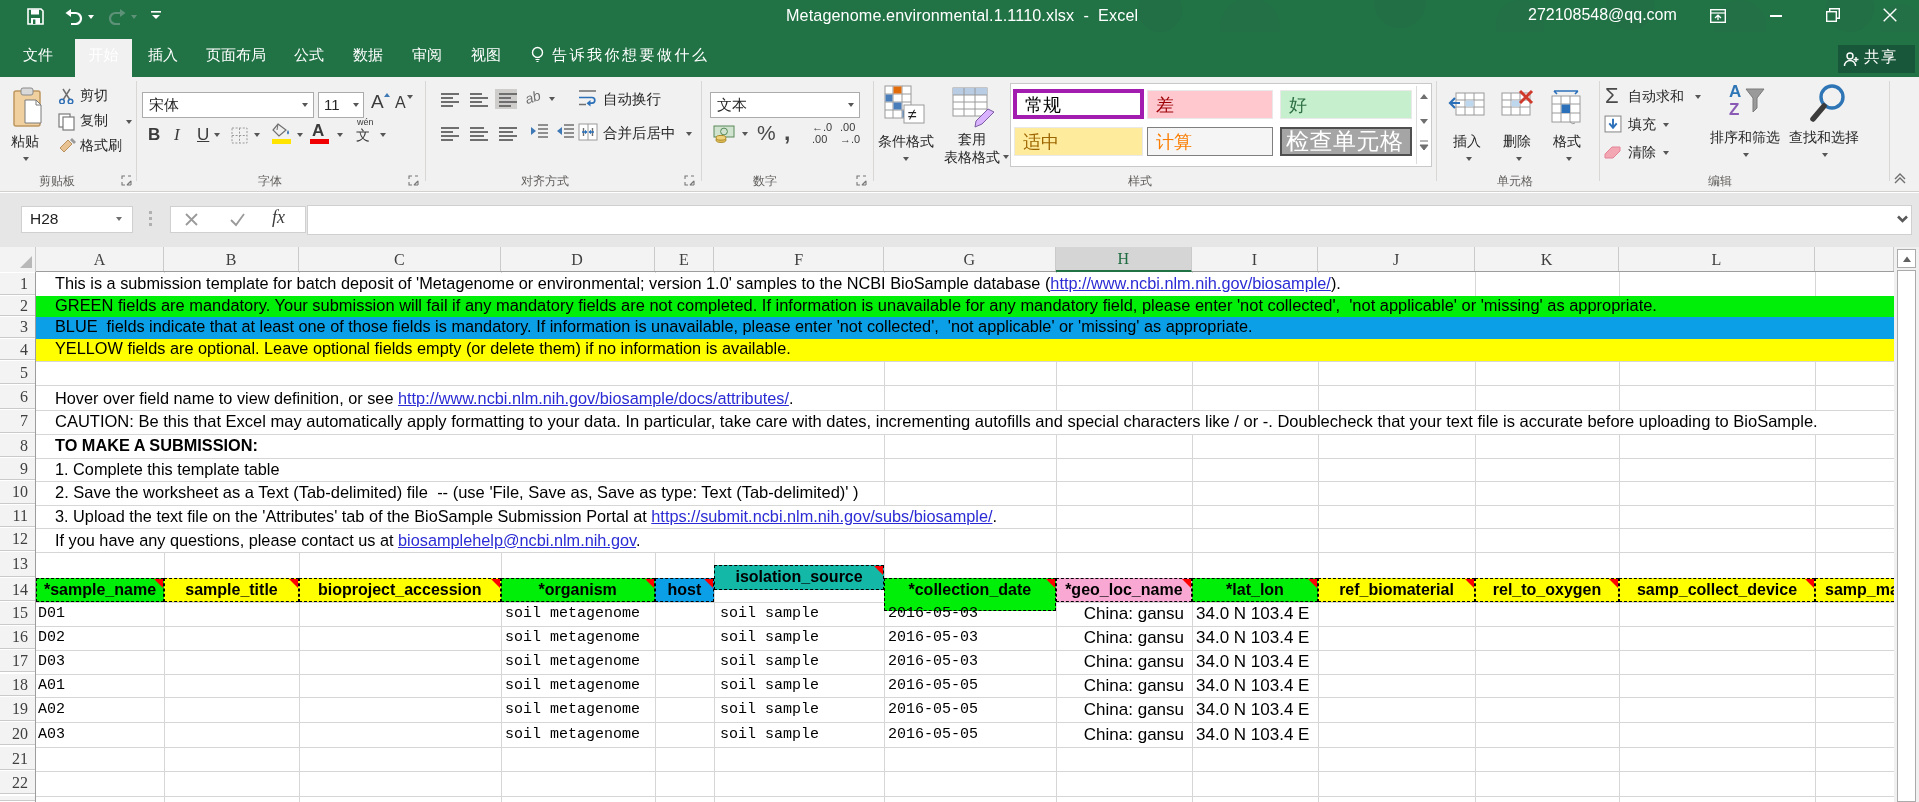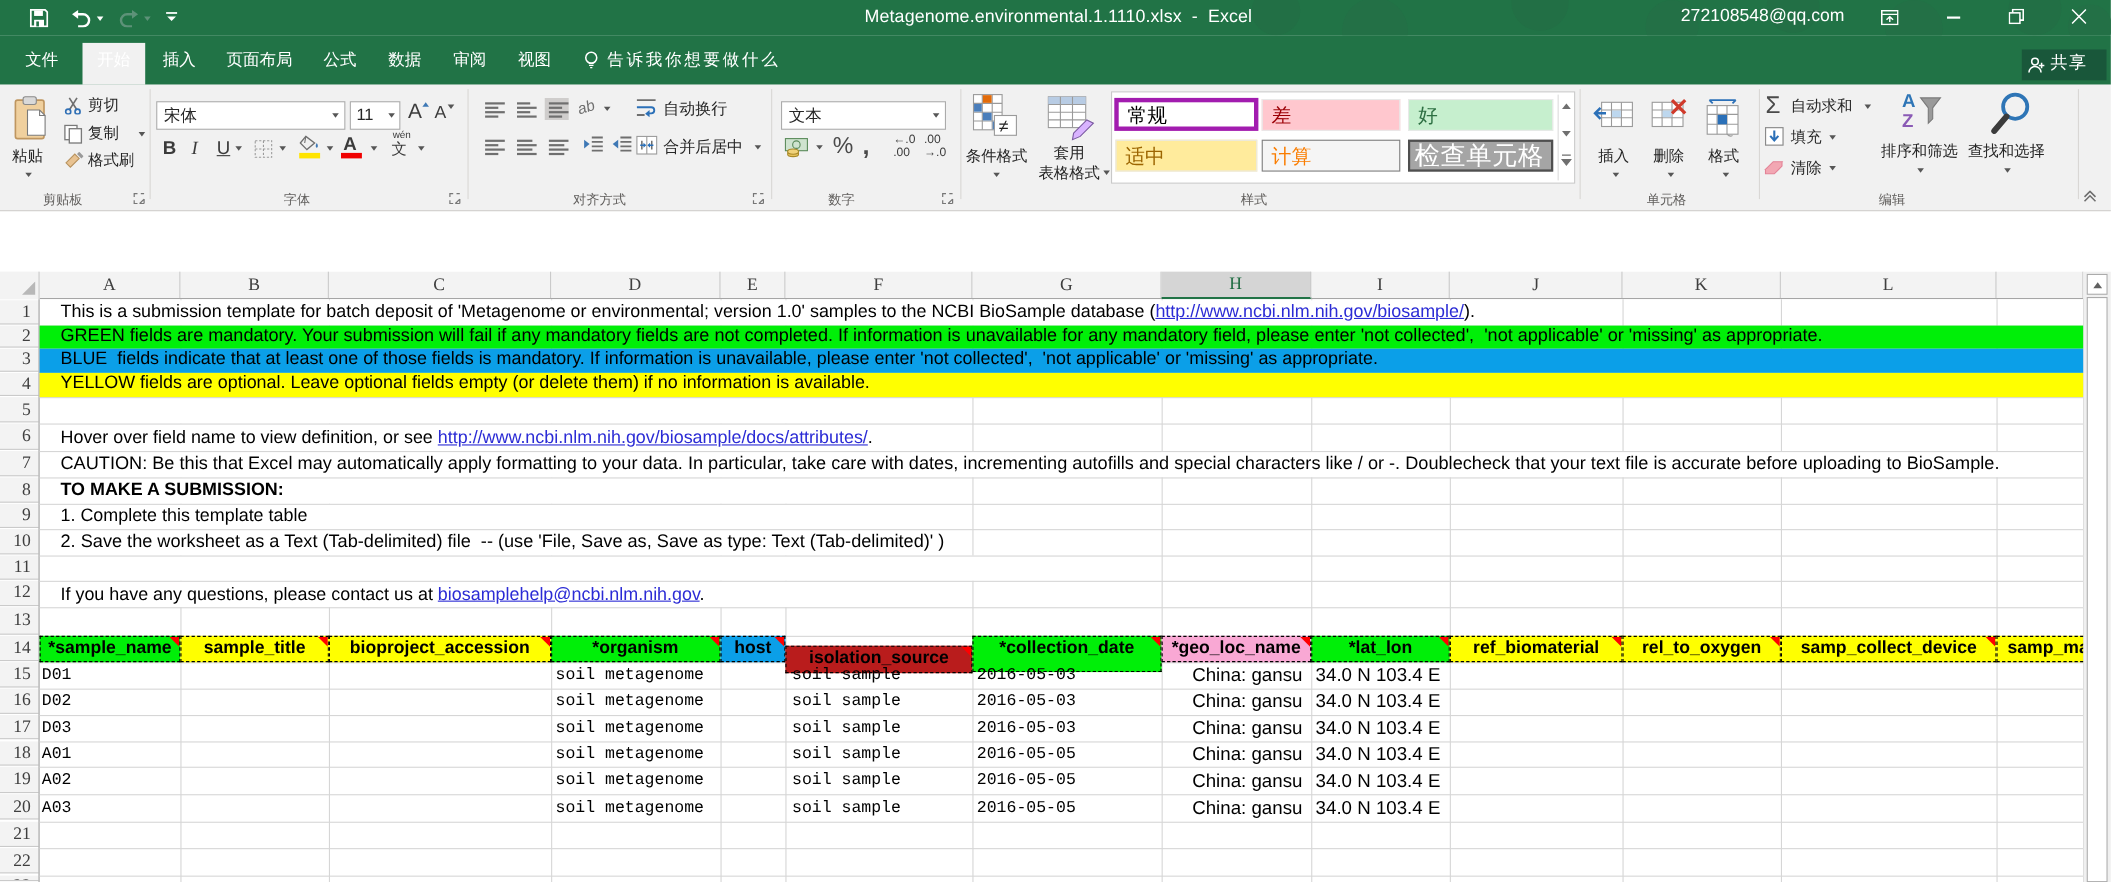--- a/index.html
+++ b/index.html
@@ -352,20 +352,40 @@
 <div class="btntext" style="left:1710px;top:52px;font-size:14px">排序和筛选</div>
 <div class="caret" style="left:1743px;top:76px"></div>
 <svg class="abs" style="left:1808px;top:6px" width="40" height="42" viewBox="0 0 40 42">
         <circle cx="24" cy="14" r="11" fill="none" stroke="#2e75b6" stroke-width="3.4"></circle>
         <path d="M16 23 L5 36" stroke="#3b3b3b" stroke-width="5.5" stroke-linecap="round"></path>
       </svg>
 <div class="btntext" style="left:1789px;top:52px;font-size:14px">查找和选择</div>
 <div class="caret" style="left:1822px;top:76px"></div>
 <svg class="abs" style="left:1893px;top:96px" width="14" height="12" viewBox="0 0 14 12">
         <path d="M2 7 l5 -5 5 5 M2 11 l5 -5 5 5" stroke="#6f6f6f" stroke-width="1.4" fill="none" transform="translate(0,-1)"></path>
+      </svg>
+</div>
+<div class="abs" id="fbar">
+<div class="whitebox" style="left:21px;top:13px;width:112px;height:27px;border-color:#d0d0d0"></div>
+<div class="abs" style="left:30px;top:17px;font-size:15.5px;color:#222">H28</div>
+<div class="caret" style="left:116px;top:24px;border-top-color:#6f6f6f"></div>
+<div class="abs" style="left:149px;top:18px;width:3px;height:3px;background:#b0b0b0"></div>
+<div class="abs" style="left:149px;top:24px;width:3px;height:3px;background:#b0b0b0"></div>
+<div class="abs" style="left:149px;top:30px;width:3px;height:3px;background:#b0b0b0"></div>
+<div class="whitebox" style="left:170px;top:13px;width:136px;height:27px;border-color:#d0d0d0"></div>
+<svg class="abs" style="left:184px;top:19px" width="15" height="15" viewBox="0 0 15 15">
+        <path d="M2 2 L13 13 M13 2 L2 13" stroke="#9a9a9a" stroke-width="1.8"></path>
+      </svg>
+<svg class="abs" style="left:229px;top:19px" width="17" height="15" viewBox="0 0 17 15">
+        <path d="M2 8 l5 5 L15 2" stroke="#9a9a9a" stroke-width="1.8" fill="none"></path>
+      </svg>
+<div class="abs" style="left:272px;top:14px;font-size:18px;font-style:italic;font-family:'Liberation Serif',serif;color:#3b3b3b"><i>f</i>x</div>
+<div class="whitebox" style="left:307px;top:11.5px;width:1605px;height:30px;border-color:#d0d0d0"></div>
+<svg class="abs" style="left:1897px;top:22px" width="11" height="8" viewBox="0 0 11 8">
+        <path d="M1 1.5 L5.5 6 L10 1.5" stroke="#595959" stroke-width="2.6" fill="none"></path>
       </svg>
 </div>
 <div class="abs" id="colhead">
 <div class="colhd" style="left:36px;width:128px;">A</div>
 <div class="colhd" style="left:164px;width:135px;">B</div>
 <div class="colhd" style="left:299px;width:201.60000000000002px;">C</div>
 <div class="colhd" style="left:500.6px;width:154.10000000000002px;">D</div>
 <div class="colhd" style="left:654.7px;width:59.5px;">E</div>
 <div class="colhd" style="left:714.2px;width:169.79999999999995px;">F</div>
 <div class="colhd" style="left:884px;width:171.70000000000005px;">G</div>
@@ -454,27 +474,28 @@
 <div class="abs" style="left:36px;top:66.60000000000002px;width:1858px;height:22.0px;background:#ffff00"></div>
 <div class="ctext" style="left:55px;top:2.0px;">This is a submission template for batch deposit of 'Metagenome or environmental; version 1.0' samples to the NCBI BioSample database (<a class="lk">http://www.ncbi.nlm.nih.gov/biosample/</a>).</div>
 <div class="ctext" style="left:55px;top:23.80000000000001px;font-size:16.45px;">GREEN fields are mandatory. Your submission will fail if any mandatory fields are not completed. If information is unavailable for any mandatory field, please enter 'not collected',&nbsp; 'not applicable' or 'missing' as appropriate.</div>
 <div class="ctext" style="left:55px;top:45.10000000000002px;">BLUE&nbsp; fields indicate that at least one of those fields is mandatory. If information is unavailable, please enter 'not collected',&nbsp; 'not applicable' or 'missing' as appropriate.</div>
 <div class="ctext" style="left:55px;top:67.10000000000002px;">YELLOW fields are optional. Leave optional fields empty (or delete them) if no information is available.</div>
 <div class="ctext" style="left:55px;top:116.5px;">Hover over field name to view definition, or see <a class="lk">http://www.ncbi.nlm.nih.gov/biosample/docs/attributes/</a>.</div>
 <div class="ctext" style="left:55px;top:140.10000000000002px;font-size:16.5px;">CAUTION: Be this that Excel may automatically apply formatting to your data. In particular, take care with dates, incrementing autofills and special characters like / or -. Doublecheck that your text file is accurate before uploading to BioSample.</div>
 <div class="ctext" style="left:55px;top:164.3px;"><b>TO MAKE A SUBMISSION:</b></div>
 <div class="ctext" style="left:55px;top:187.60000000000002px;">1. Complete this template table</div>
 <div class="ctext" style="left:55px;top:211.3px;font-size:16.5px;">2. Save the worksheet as a Text (Tab-delimited) file&nbsp; -- (use 'File, Save as, Save as type: Text (Tab-delimited)' )</div>
+<div class="ctext" style="left:55px;top:234.89999999999998px;">3. Upload the text file on the 'Attributes' tab of the BioSample Submission Portal at <a class="lk">https://submit.ncbi.nlm.nih.gov/subs/biosample/</a>.</div>
 <div class="ctext" style="left:55px;top:258.5px;">If you have any questions, please contact us at <a class="lk">biosamplehelp@ncbi.nlm.nih.gov</a>.</div>
 <div class="hcell" style="left:36px;top:305.5px;width:128px;height:24.5px;background:#00ef08">*sample_name<div class="tri"></div></div>
 <div class="hcell" style="left:164px;top:305.5px;width:135px;height:24.5px;background:#ffff00">sample_title<div class="tri"></div></div>
 <div class="hcell" style="left:299px;top:305.5px;width:201.60000000000002px;height:24.5px;background:#ffff00">bioproject_accession<div class="tri"></div></div>
 <div class="hcell" style="left:500.6px;top:305.5px;width:154.10000000000002px;height:24.5px;background:#00ef08">*organism<div class="tri"></div></div>
 <div class="hcell" style="left:654.7px;top:305.5px;width:59.5px;height:24.5px;background:#0b9fe8">host<div class="tri"></div></div>
-<div class="hcell" style="left:714.2px;top:315px;width:169.79999999999995px;height:24.5px;background:#b91c1c">isolation_source<div class="tri"></div></div>
+<div class="hcell" style="left:714.2px;top:293px;width:169.79999999999995px;height:24.5px;background:#14b8a6">isolation_source<div class="tri"></div></div>
 <div class="hcell" style="left:884px;top:305.5px;width:171.70000000000005px;height:33px;background:#00ef08">*collection_date<div class="tri"></div></div>
 <div class="hcell" style="left:1055.7px;top:305.5px;width:136.29999999999995px;height:24.5px;background:#f9a8d4">*geo_loc_name<div class="tri"></div></div>
 <div class="hcell" style="left:1192px;top:305.5px;width:126px;height:24.5px;background:#00ef08">*lat_lon<div class="tri"></div></div>
 <div class="hcell" style="left:1318px;top:305.5px;width:157px;height:24.5px;background:#ffff00">ref_biomaterial<div class="tri"></div></div>
 <div class="hcell" style="left:1475px;top:305.5px;width:144px;height:24.5px;background:#ffff00">rel_to_oxygen<div class="tri"></div></div>
 <div class="hcell" style="left:1619px;top:305.5px;width:196px;height:24.5px;background:#ffff00">samp_collect_device<div class="tri"></div></div>
 <div class="hcell" style="left:1815px;top:305.5px;width:79px;height:24.5px;background:#ffff00;text-align:left;padding-left:9px;border-right:none">samp_mat_process</div>
 <div class="ctext mono" style="left:38px;top:333.29999999999995px">D01</div>
 <div class="ctext mono" style="left:505px;top:333.29999999999995px">soil metagenome</div>
 <div class="ctext mono" style="left:720px;top:333.29999999999995px">soil sample</div>

